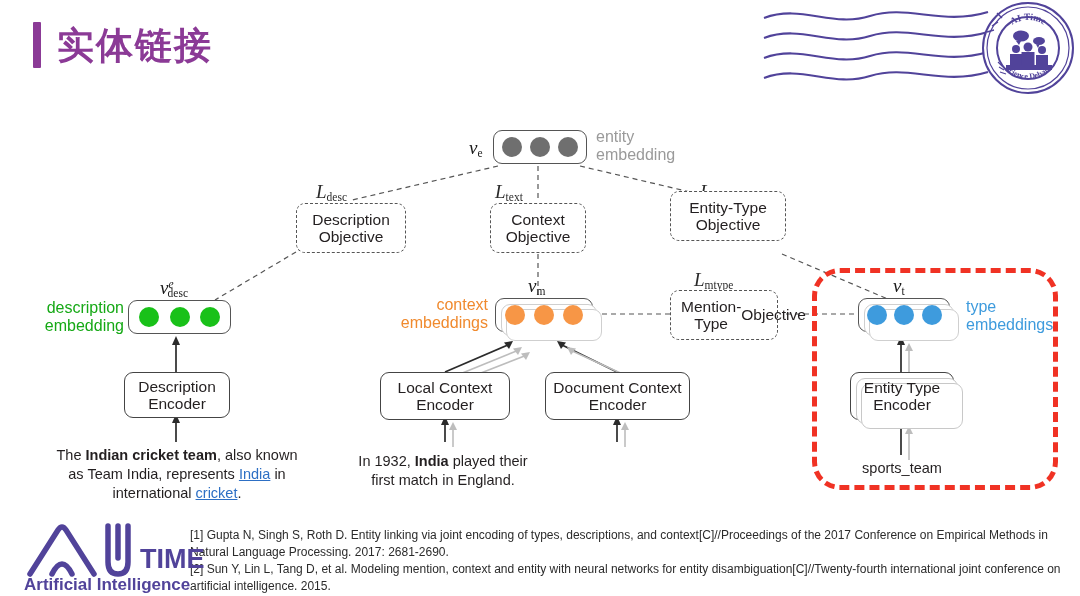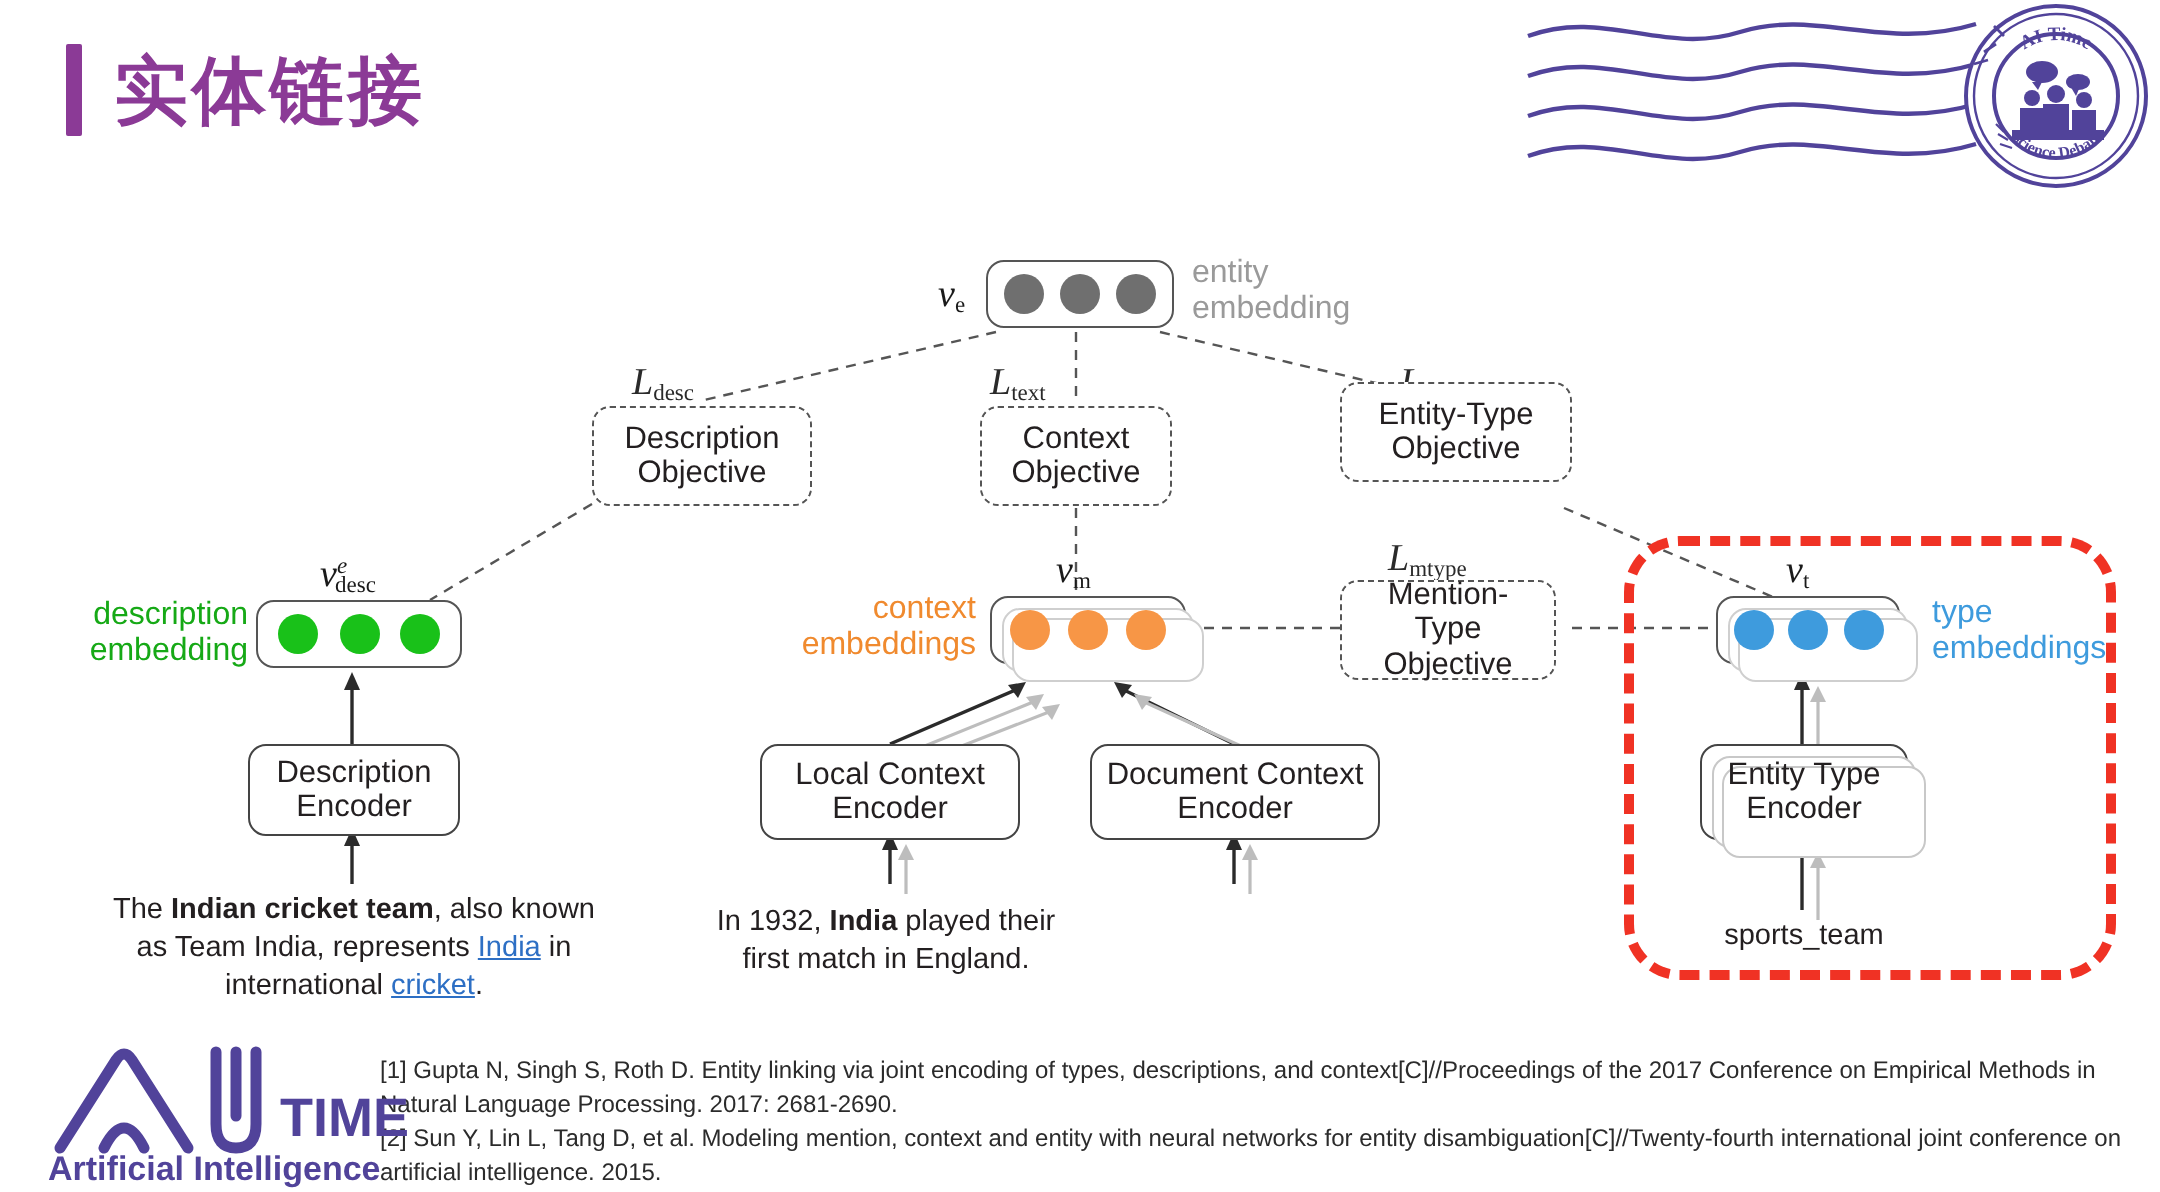--- a/index.html
+++ b/index.html
@@ -235,21 +235,21 @@
     <span class="cal">L</span><span class="sub">etype</span>
   </div>
   <div class="node obj-box" style="left:670px; top:191px; width:116px; height:50px; flex-direction:column;">
     <span>Entity-Type</span>
     <span>Objective</span>
   </div>
 
   <div class="loss" style="left:694px; top:269px;">
     <span class="cal">L</span><span class="sub">mtype</span>
   </div>
-  <div class="node obj-box" style="left:670px; top:290px; width:108px; height:50px; flex-direction:column;">
+  <div class="node obj-box" style="left:670px; top:290px; width:108px; height:50px; justify-content:space-between;">
     <span>Mention-Type</span>
     <span>Objective</span>
   </div>
 
   <div class="math" style="left:160px; top:277px;">
     <span>v</span><span class="sup">e</span><span class="sub" style="margin-left:-6px">desc</span>
   </div>
   <div class="embed-box" style="left:128px; top:300px; width:103px; height:34px;">
     <span class="dot" style="background:#19c119"></span>
     <span class="dot" style="background:#19c119"></span>

